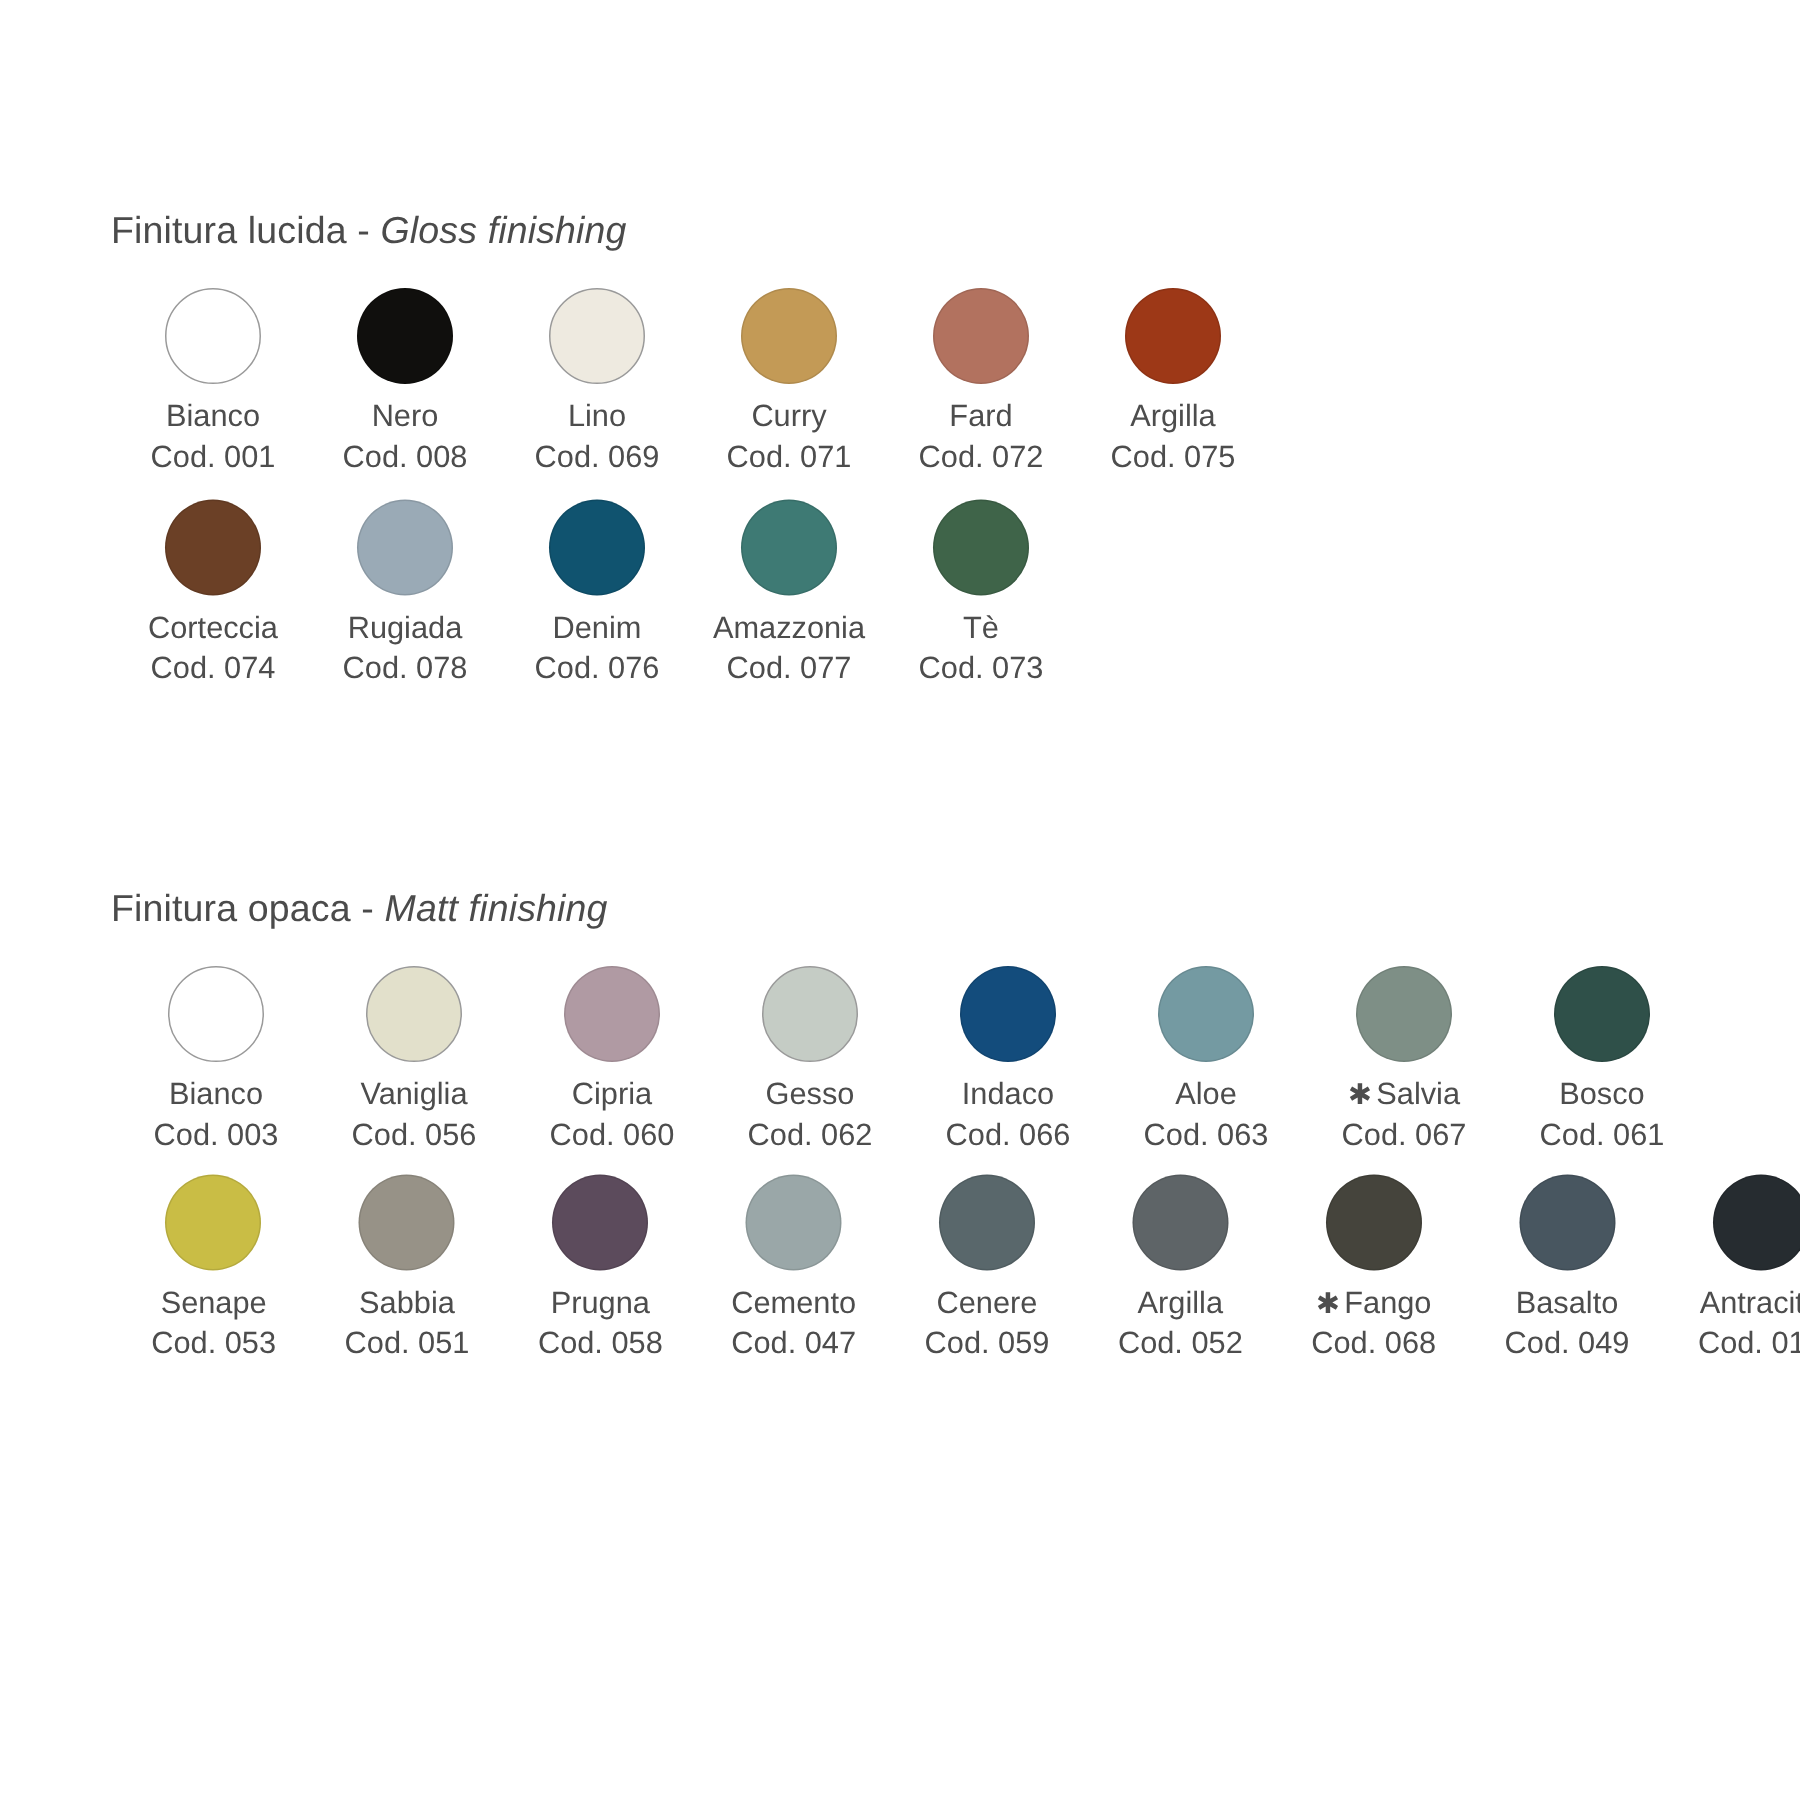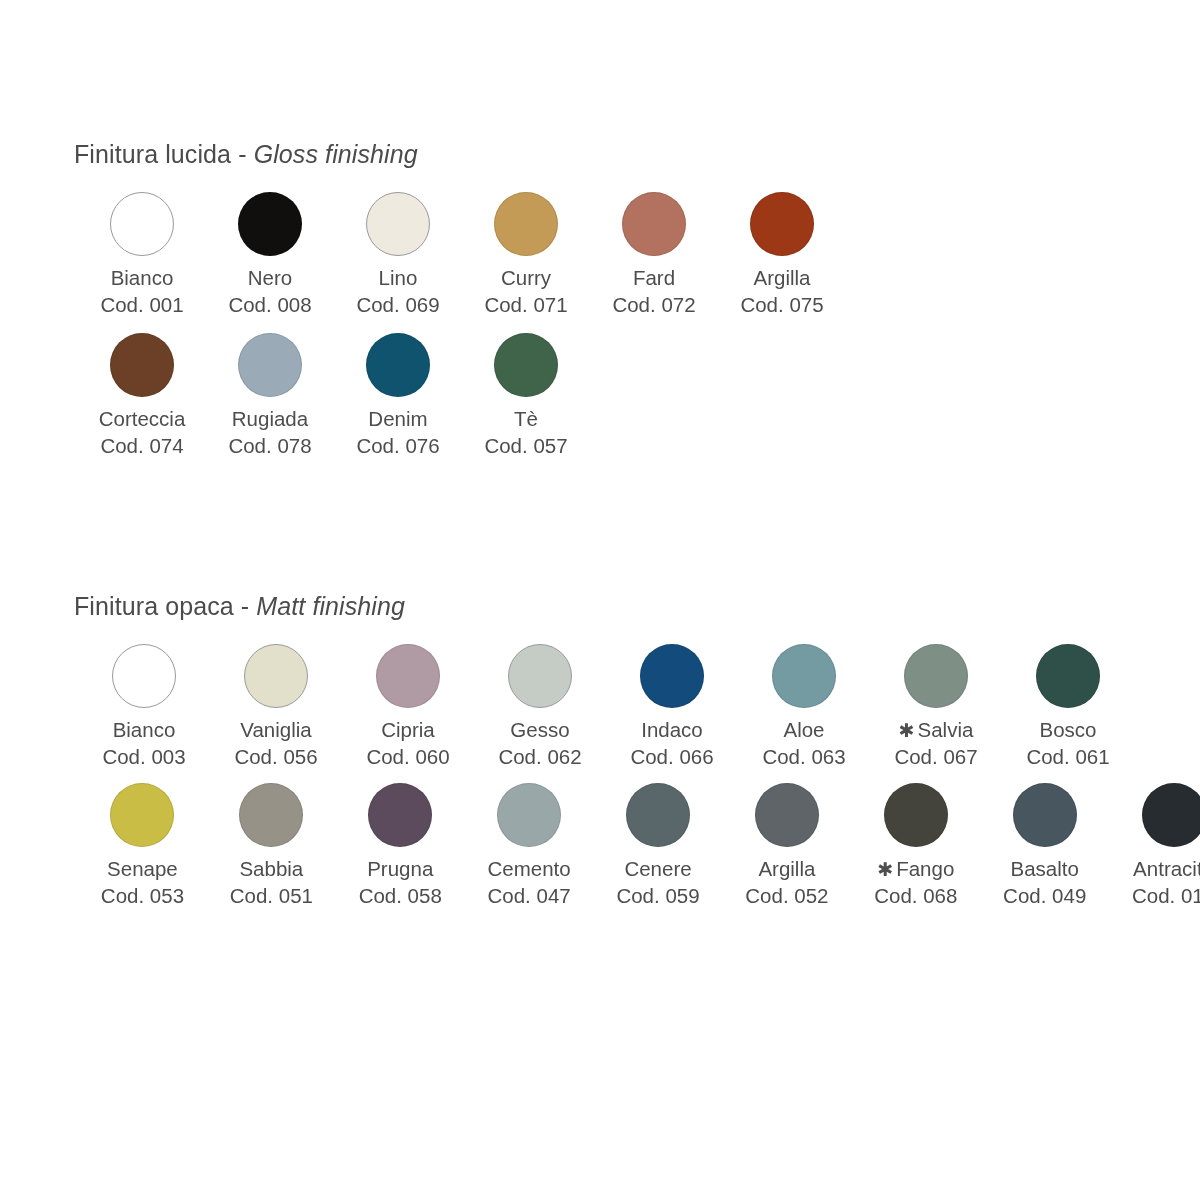--- a/index.html
+++ b/index.html
@@ -180,25 +180,34 @@
           <div class="dot-wrap">
             <div class="dot thinedge" style="background: rgb(16, 83, 111);"></div>
           </div>
           <div class="caption">
             <span class="cap-name"><span>Denim</span></span>
             <span class="cap-code">Cod. 076</span>
           </div>
         </div>
         <div class="swatch">
           <div class="dot-wrap">
+            <div class="dot thinedge" style="background: rgb(62, 122, 116);"></div>
+          </div>
+          <div class="caption">
+            <span class="cap-name"><span>Amazzonia</span></span>
+            <span class="cap-code">Cod. 077</span>
+          </div>
+        </div>
+        <div class="swatch">
+          <div class="dot-wrap">
             <div class="dot thinedge" style="background: rgb(63, 100, 73);"></div>
           </div>
           <div class="caption">
             <span class="cap-name"><span>Tè</span></span>
-            <span class="cap-code">Cod. 057</span>
+            <span class="cap-code">Cod. 073</span>
           </div>
         </div>
       </div>
   </div>
 
   <div class="section" id="matt-section">
     <div class="section-title"><span>Finitura opaca - </span><span class="it">Matt finishing</span></div>
     <div class="swatch-row matt-row" id="matt-row-0">
         <div class="swatch">
           <div class="dot-wrap">

